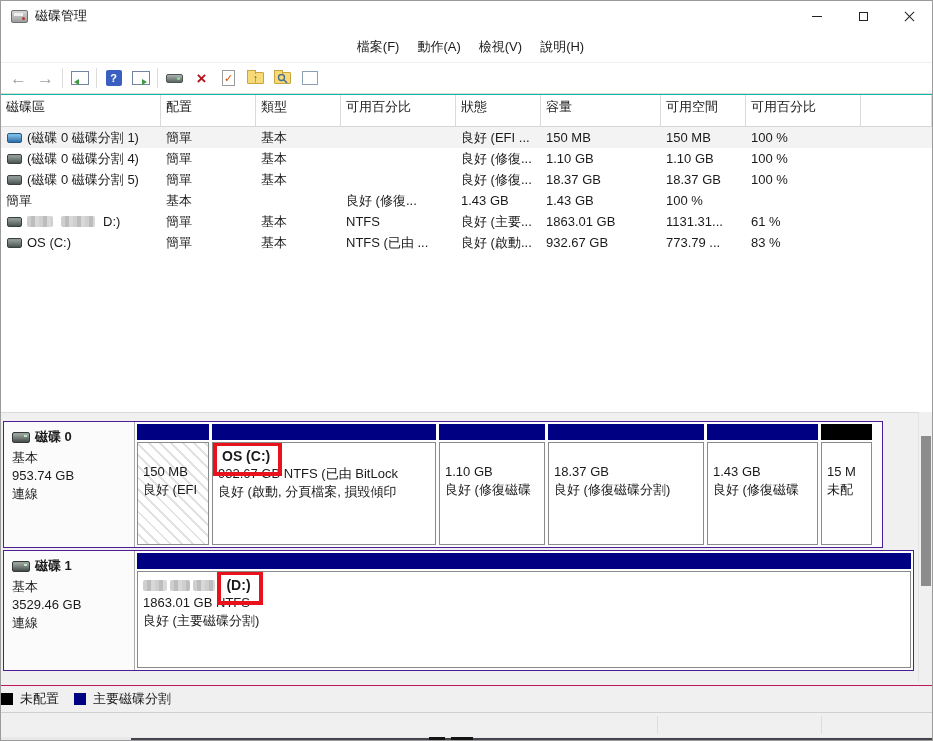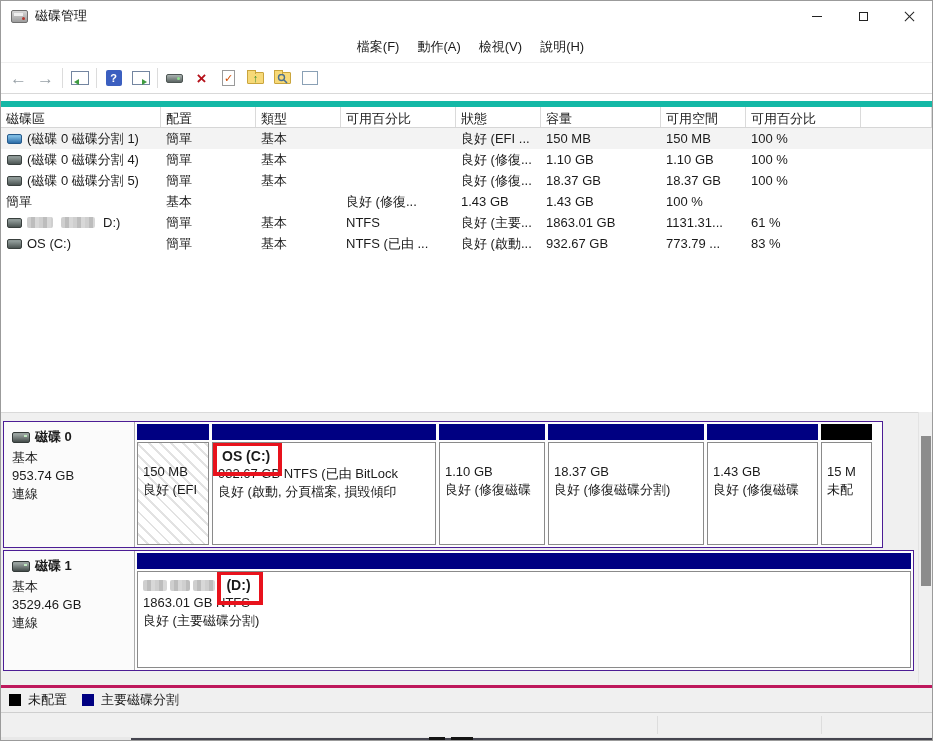--- a/index.html
+++ b/index.html
@@ -50,21 +50,21 @@
   .folderico { position:relative; width:17px; height:12px; background:#f7d978; border:1px solid #caa53d; border-radius:1px;
     display:flex; align-items:center; justify-content:center; }
   .folderico::before { content:""; position:absolute; left:-1px; top:-3px; width:7px; height:3px; background:#f7d978; border:1px solid #caa53d; border-bottom:none; }
   .uparrow { font-size:11px; font-weight:bold; color:#2e8b2e; line-height:1; }
   .checklistico { width:16px; height:14px; background:#fff; border:1px solid #8aa0b5; padding:1px 2px; }
   .checklistico .row { height:4px; margin-bottom:1px;
     background:linear-gradient(90deg,#3b5fc0 0 4px,transparent 4px 6px,#b9c6d4 6px 100%); }
   
   #volpane { position:absolute; top:93px; left:0; right:0; height:318px; background:#ffffff; }
   .vgrid { display:grid; grid-template-columns:160px 95px 85px 115px 85px 120px 85px 115px 1fr; }
-  #vhead { margin-top:7px; border-top:6px solid #14b8a6; border-bottom:1px solid #d6d6d6; height:27px; }
+  #vhead { border-top:1px solid #14b8a6; border-bottom:1px solid #d6d6d6; height:33px; }
   #vhead .hcell { font-size:13px; line-height:23px; padding-left:5px; border-right:1px solid #dadada;
     white-space:nowrap; overflow:hidden; }
   .vrow { height:21px; align-items:center; }
   .vrow.sel { background:#f3f3f3; }
   .vcell { font-size:13px; line-height:21px; padding-left:5px; white-space:nowrap; overflow:hidden; }
   .namecell { display:flex; align-items:center; gap:5px; padding-left:6px; }
   .vico { flex:none; width:15px; height:10px; border-radius:2px;
     background:linear-gradient(#8d9896 20%,#4c5553); border:1px solid #39403e; }
   .vico.blue { background:linear-gradient(#7ab8e0 20%,#2b6ca8); border-color:#255a8c; }
   .redact { display:inline-block; height:11px; border-radius:2px; vertical-align:-1px; margin-right:3px;
@@ -87,21 +87,21 @@
   .pbar.black { background:#000000; }
   .pbody { flex:1; background:#fff; border:1px solid #8a8a8a; padding:2px 5px; overflow:hidden; position:relative; }
   .pbody.hatch { background:repeating-linear-gradient(45deg,#ffffff 0 6px,#e2e2e2 6px 8px); }
   .pline { font-size:13px; line-height:18px; white-space:nowrap; }
   .ptitle { font-size:14px; font-weight:bold; line-height:18px; white-space:nowrap; }
   .pspacer { height:18px; }
   .anno { display:inline-block; border:4px solid #e8121c; padding:1px 8px 7px 5px; margin:-3px 0 -13px -5px;
     position:relative; z-index:3; }
   
   #legendbar { position:absolute; top:684px; left:0; right:0; height:27px; background:#f0f0f0;
-    border-top:3px solid #be185d; display:flex; align-items:center; gap:7px; padding-left:8px; }
+    border-top:1px solid #be185d; display:flex; align-items:center; gap:7px; }
   .swatch { width:12px; height:12px; }
   .swatch.black { background:#000000; }
   .swatch.navy { background:#000082; }
   .legend-label { font-size:13px; margin-right:8px; }
   #statusbar { position:absolute; top:711px; left:0; right:0; height:25px; background:#f0f0f0; border-top:1px solid #cfcfcf; }
   .sdiv { position:absolute; top:3px; bottom:3px; width:1px; background:#dddddd; }
   #bottomstrip { position:absolute; top:736px; left:0; right:0; height:5px; background:#e8e8e8; }
   #bottomstrip .dark { position:absolute; left:130px; right:0; top:1px; bottom:0; background:#45454f; }
   #bottomstrip .blk { position:absolute; top:0; bottom:0; background:#141414; }
   

